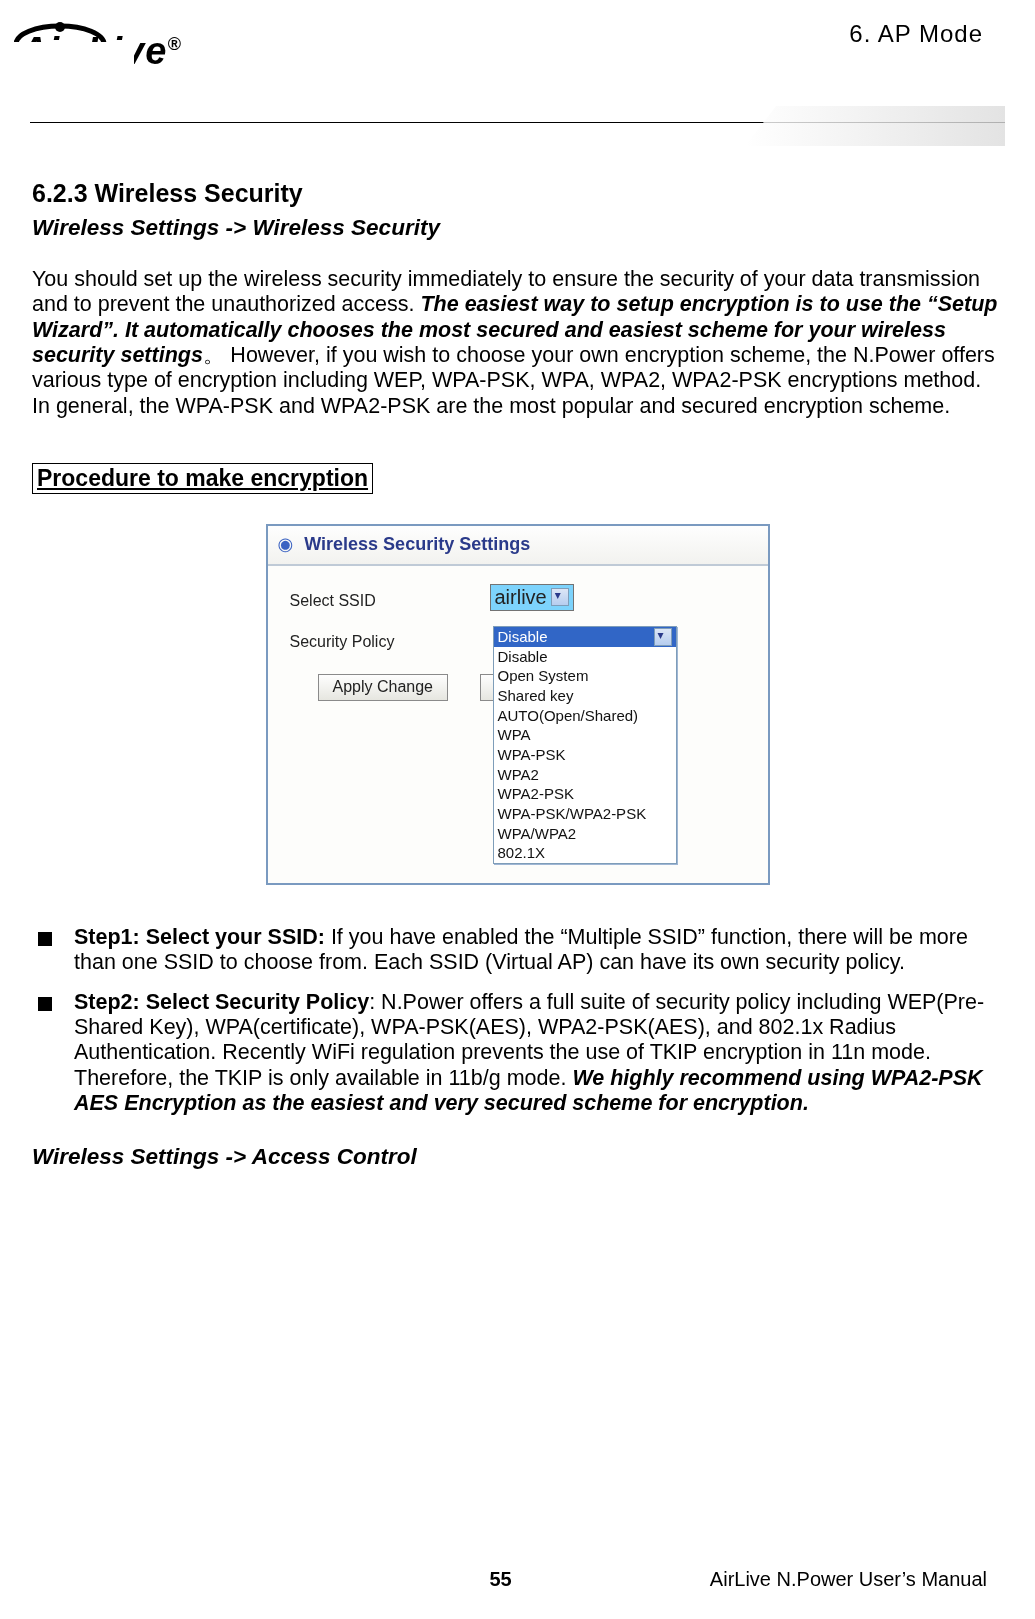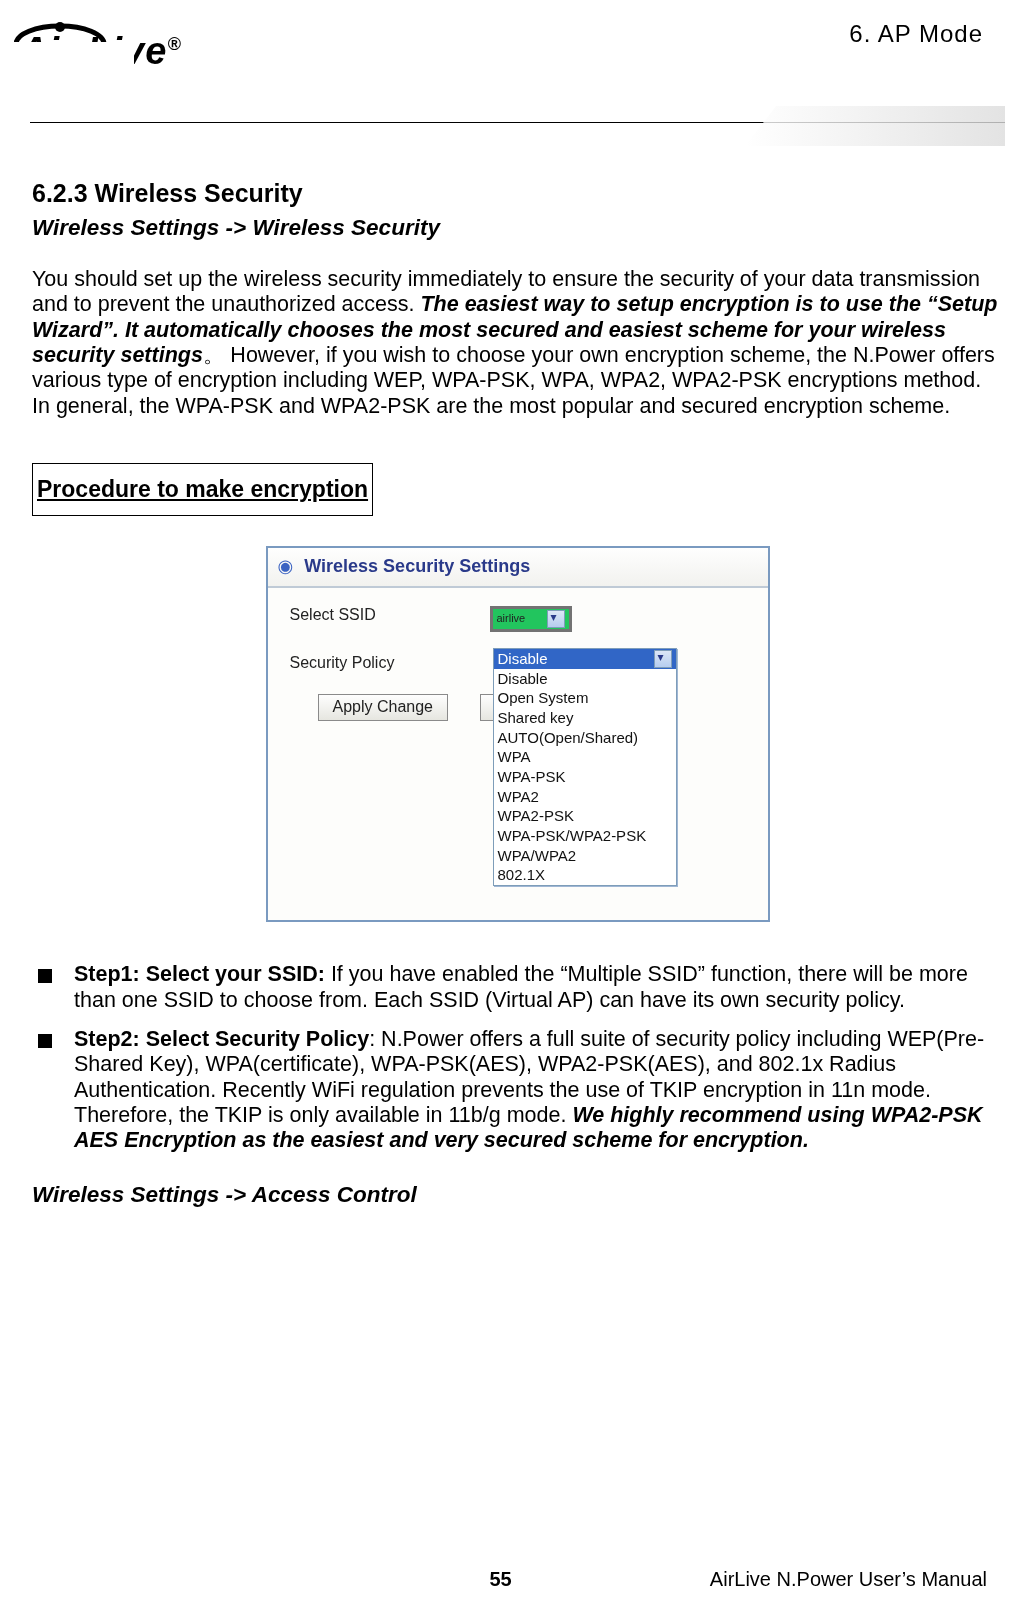--- a/index.html
+++ b/index.html
@@ -52,49 +52,49 @@
     .content { padding: 56px 2px 0 2px; font-size: 21.5px; line-height: 1.18; }
     h2.sec { font-size: 25px; font-weight: bold; margin: 0 0 6px 0; }
     .breadcrumb { font-style: italic; font-weight: bold; font-size: 22.5px; margin: 0 0 26px 0; }
     .para { margin: 15px 0 14px 0; }
     .em-i { font-style: italic; font-weight: bold; }
     .proc-title {
       display: inline-block;
       border: 1.5px solid #000;
       font-weight: bold;
       font-size: 23px;
-      padding: 12px 4px;
+      padding: 1px 4px;
       text-decoration: underline;
       margin-top: 30px;
       margin-bottom: 30px;
     }
     .screenshot-wrap { text-align:center; margin: 0 0 40px 0; }
     .screenshot {
       display: inline-block;
       width: 500px;
       border: 2px solid #7a9ac0;
       background: #fdfdfb;
       text-align: left;
-      padding-bottom: 19px;
+      padding-bottom: 2px;
     }
     .ss-title {
       background: linear-gradient(#fefefe,#f2f2ef);
       border-bottom: 2px solid #bfcad6;
       padding: 8px 10px;
       font-size: 18px;
       color: #2a3a8a;
     }
     .ss-title .radio { color:#3a62c2; font-size:18px; margin-right:6px; }
     .ss-body { padding: 18px 16px 0 22px; font-size:16px; color:#222; position:relative; }
-    .ss-row { display:flex; align-items:flex-start; margin-bottom:22px; }
+    .ss-row { display:flex; align-items:flex-end; margin-bottom:22px; }
     .ss-label { width:200px; }
     .ssid-select {
-      border:3px solid #737373; padding:1px 4px; font-size:11px; min-width:68px;
+      border:1px solid #737373; padding:1px 4px; font-size:20px; min-width:68px;
       display:inline-flex; align-items:center; justify-content:space-between;
-      background:#22c55e;
+      background:#7dd3fc;
     }
     .dd-arrow {
       display:inline-block; width:16px; height:16px; margin-left:4px;
       background:linear-gradient(#dce6f6,#b6cdef);
       border:1px solid #7e9db9; position:relative;
     }
     .dd-arrow:after{content:"▾";font-size:12px;color:#2a3a8a;position:absolute;left:3px;top:-1px;}
     .btns-row { display:flex; gap:32px; margin-top: 20px; margin-left: 28px; }
     .winbtn {
       border:1px solid #8a8a8a; background:linear-gradient(#fefefe,#e6e6e0);

